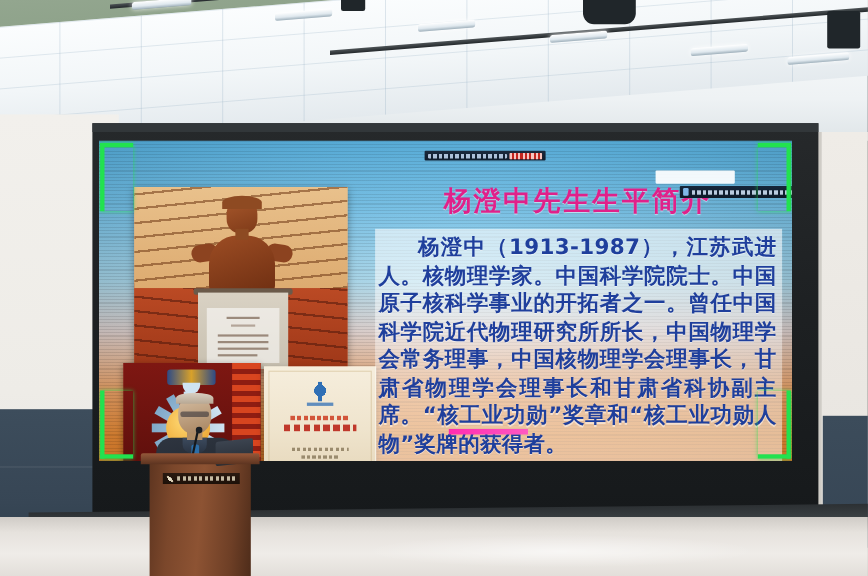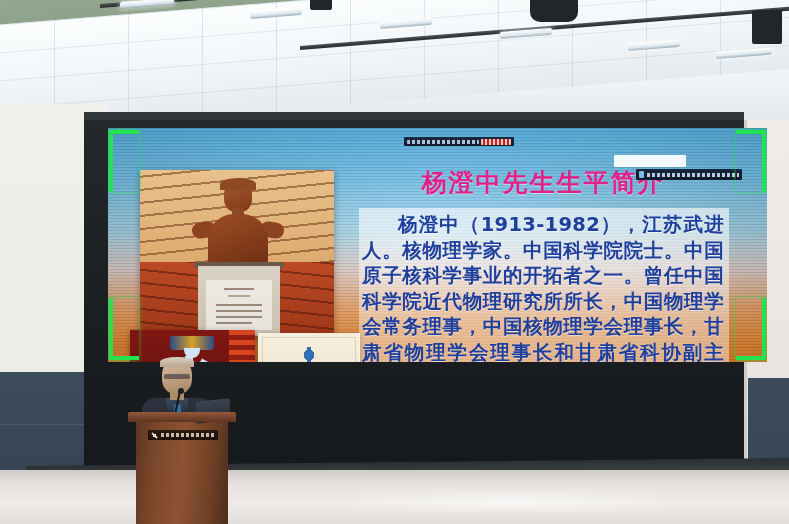--- a/index.html
+++ b/index.html
@@ -42,22 +42,22 @@
   .dark-frame:before{content:"";position:absolute;left:0;top:0;width:100%;height:8px;background:#32373a;}
 
   .floor{position:absolute;left:0;top:470px;width:789px;height:54px;
     background:linear-gradient(180deg,#cfcbc6 0%,#e6e2dd 26%,#efece8 62%,#e2ded9 100%);}
   .floor-skirt{position:absolute;left:26px;top:462px;width:763px;height:22px;
     background:linear-gradient(180deg,#2c3033 0%,#3a4043 55%,#4a5154 100%);transform:skewY(-.6deg);}
   .floor-glow{position:absolute;left:330px;top:486px;width:360px;height:30px;
     background:radial-gradient(ellipse at center,rgba(255,255,255,.55),rgba(255,255,255,0) 70%);}
 
   
-  #screen{position:absolute;left:108px;top:128px;width:630px;height:234px;overflow:hidden;
-    background:linear-gradient(180deg,#5bbdf0 0%,#78c9f2 22%,#a8d8ec 44%,#e2d3cf 60%,#f5a86a 78%,#f79338 92%,#f58a2e 100%);padding-left:29px;}
+  #screen{position:absolute;left:90px;top:128px;width:630px;height:291px;overflow:hidden;
+    background:linear-gradient(180deg,#5bbdf0 0%,#78c9f2 22%,#a8d8ec 44%,#e2d3cf 60%,#f5a86a 78%,#f79338 92%,#f58a2e 100%);}
   .led-scan{position:absolute;inset:0;pointer-events:none;
     background:repeating-linear-gradient(180deg,rgba(0,0,0,.10) 0 1px,rgba(255,255,255,0) 1px 3px);}
   .screen-vig{position:absolute;inset:0;pointer-events:none;
     background:radial-gradient(ellipse at 50% 45%,rgba(255,255,255,.10),rgba(0,0,0,.18) 95%);}
 
   
   .brk{position:absolute;border-color:#22e24f;border-style:solid;border-width:0;z-index:14;
     box-shadow:0 0 4px rgba(34,226,79,.75);}
   .brk.tl{left:1px;top:2px;width:26px;height:58px;border-left-width:4px;border-top-width:4px;}
   .brk.tr{right:1px;top:2px;width:26px;height:58px;border-right-width:4px;border-top-width:4px;}
@@ -280,21 +280,21 @@
       <div class="pc-logo"></div>
       <div class="pc-logo-t"></div>
       <div class="pc-l1"></div>
       <div class="pc-l2"></div>
       <div class="pc-l3"></div>
       <div class="pc-l4"></div>
     </div>
 
     <div class="slide-title">杨澄中先生生平简介</div>
     <div class="body-panel"></div>
-    <div class="body-text">杨澄中（1913-1982），江苏武进人。核物理学家。中国科学院院士。中国原子核科学事业的开拓者之一。曾任中国科学院近代物理研究所所长，中国物理学会常务理事，中国核物理学会理事长，甘肃省物理学会理事长和甘肃省科协副主席。“核工业功勋”奖章和“核工业功勋人物”奖牌的获得者。</div>
+    <div class="body-text">杨澄中（1913-1987），江苏武进人。核物理学家。中国科学院院士。中国原子核科学事业的开拓者之一。曾任中国科学院近代物理研究所所长，中国物理学会常务理事，中国核物理学会理事长，甘肃省物理学会理事长和甘肃省科协副主席。“核工业功勋”奖章和“核工业功勋人物”奖牌的获得者。</div>
     <div class="magenta-bar"></div>
 
     <div class="led-scan"></div>
     <div class="screen-vig"></div>
   </div>
 
   <div class="floor-skirt"></div>
   <div class="floor"></div>
   <div class="floor-glow"></div>
 

